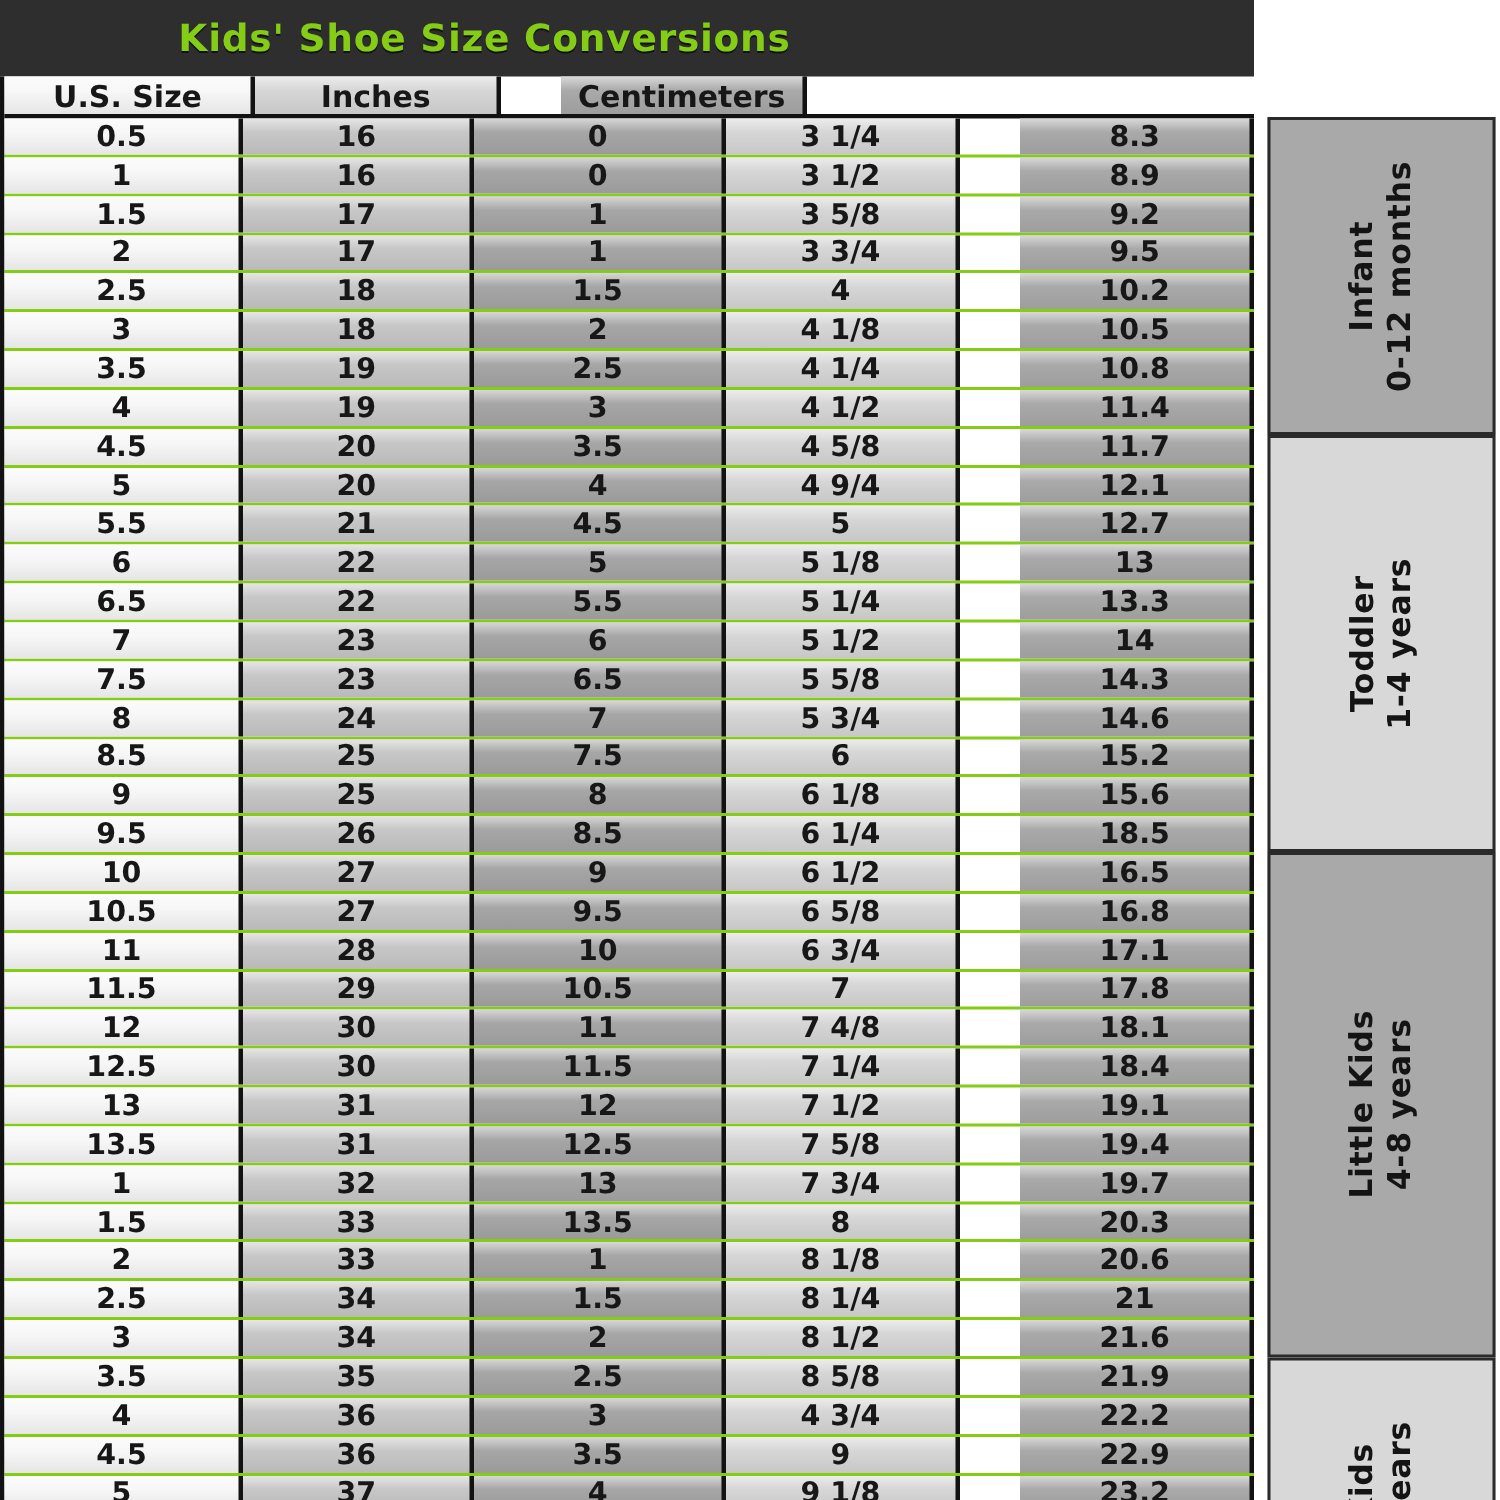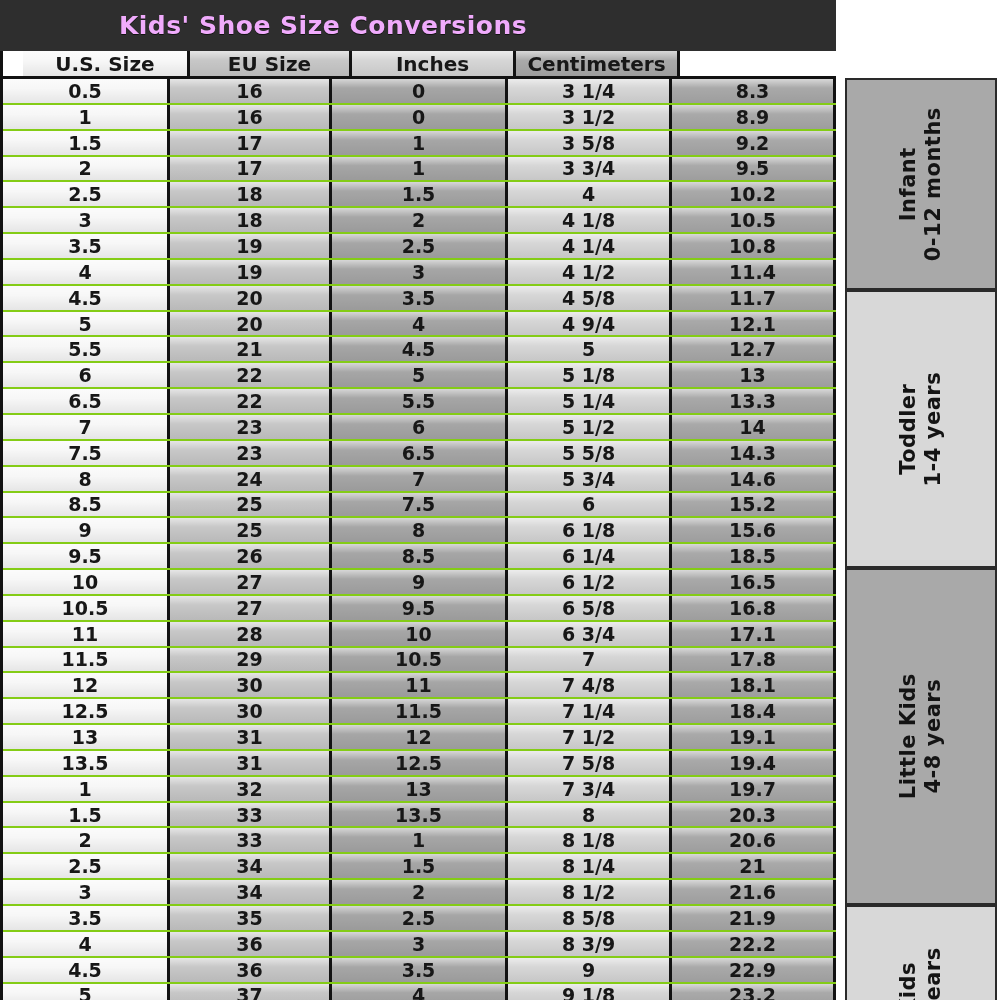--- a/index.html
+++ b/index.html
@@ -7,46 +7,46 @@
     position:relative; width:1000px; height:1000px; overflow:hidden;
     background:#ffffff; font-family:"DejaVu Sans","Liberation Sans",sans-serif;
   }
   
   .titlebar {
     position:absolute; left:0; top:0; width:836px; height:51px;
     background:#2e2e2e; display:flex; align-items:center; justify-content:center;
     padding-right:190px; box-sizing:border-box;
   }
   .titlebar span {
-    color:#f0abfc; font-weight:bold; font-size:25px; letter-spacing:.5px;
+    color:#84cc16; font-weight:bold; font-size:25px; letter-spacing:.5px;
     text-shadow:0 1px 0 rgba(0,0,0,.6);
   }
   
   .table {
     position:absolute; left:0; top:51px; width:836px;
     border-left:3px solid #121212; box-sizing:border-box;
   }
   .row {
     display:flex; height:25.85px; box-sizing:border-box;
     border-bottom:2px solid #84cc16;
   }
-  .row.header { height:28px; border-bottom:3px solid #121212;padding-left:20px; }
+  .row.header { height:28px; border-bottom:3px solid #121212; }
   .cell {
     box-sizing:border-box; border-right:3px solid #121212;
     display:flex; align-items:center; justify-content:center;
     font-weight:bold; font-size:19px; color:#171717; overflow:hidden;
     background-image:linear-gradient(180deg, rgba(255,255,255,.55) 0%,
                      rgba(255,255,255,0) 38%, rgba(0,0,0,.07) 100%);
   }
   .row.header .cell { font-size:20px; }
   .c0 { width:167px; background-color:#f7f7f7; }
   .c1 { width:162px; background-color:#c7c7c7; }
   .c2 { width:176px; background-color:#a6a6a6; }
   .c3 { width:164px; background-color:#d6d6d6; }
-  .c4 { width:164px; background-color:#a9a9a9; }
+  .c4 { width:164px; background-color:#a9a9a9;margin-left:40px; }
   
   .agegroup {
     position:absolute; left:845px; width:152px; box-sizing:border-box;
     border:2px solid #2a2a2a; display:flex; align-items:center; justify-content:center;
     overflow:hidden;
   }
   .ag-0 { top:78px;  height:212px; background:#a9a9a9; }
   .ag-1 { top:290px; height:278px; background:#d8d8d8; }
   .ag-2 { top:568px; height:337px; background:#a9a9a9; }
   .ag-3 { top:905px; height:215px; background:#d8d8d8; }
@@ -61,21 +61,20 @@
 
 <div class="page">
 
   <div class="titlebar">
     <span>Kids' Shoe Size Conversions</span>
   </div>
 
   <div class="table">
     <div class="row header">
       <div class="cell c0">U.S. Size</div>
-      <div class="cell c1">EU Size</div>
       <div class="cell c3">Inches</div>
       <div class="cell c4">Centimeters</div>
     </div>
     <div>
     <div class="row">
       <div class="cell c0">0.5</div>
       <div class="cell c1">16</div>
       <div class="cell c2">0</div>
       <div class="cell c3">3 1/4</div>
       <div class="cell c4">8.3</div>
@@ -334,21 +333,21 @@
       <div class="cell c1">35</div>
       <div class="cell c2">2.5</div>
       <div class="cell c3">8 5/8</div>
       <div class="cell c4">21.9</div>
     </div>
 
     <div class="row">
       <div class="cell c0">4</div>
       <div class="cell c1">36</div>
       <div class="cell c2">3</div>
-      <div class="cell c3">8 3/9</div>
+      <div class="cell c3">4 3/4</div>
       <div class="cell c4">22.2</div>
     </div>
 
     <div class="row">
       <div class="cell c0">4.5</div>
       <div class="cell c1">36</div>
       <div class="cell c2">3.5</div>
       <div class="cell c3">9</div>
       <div class="cell c4">22.9</div>
     </div>

